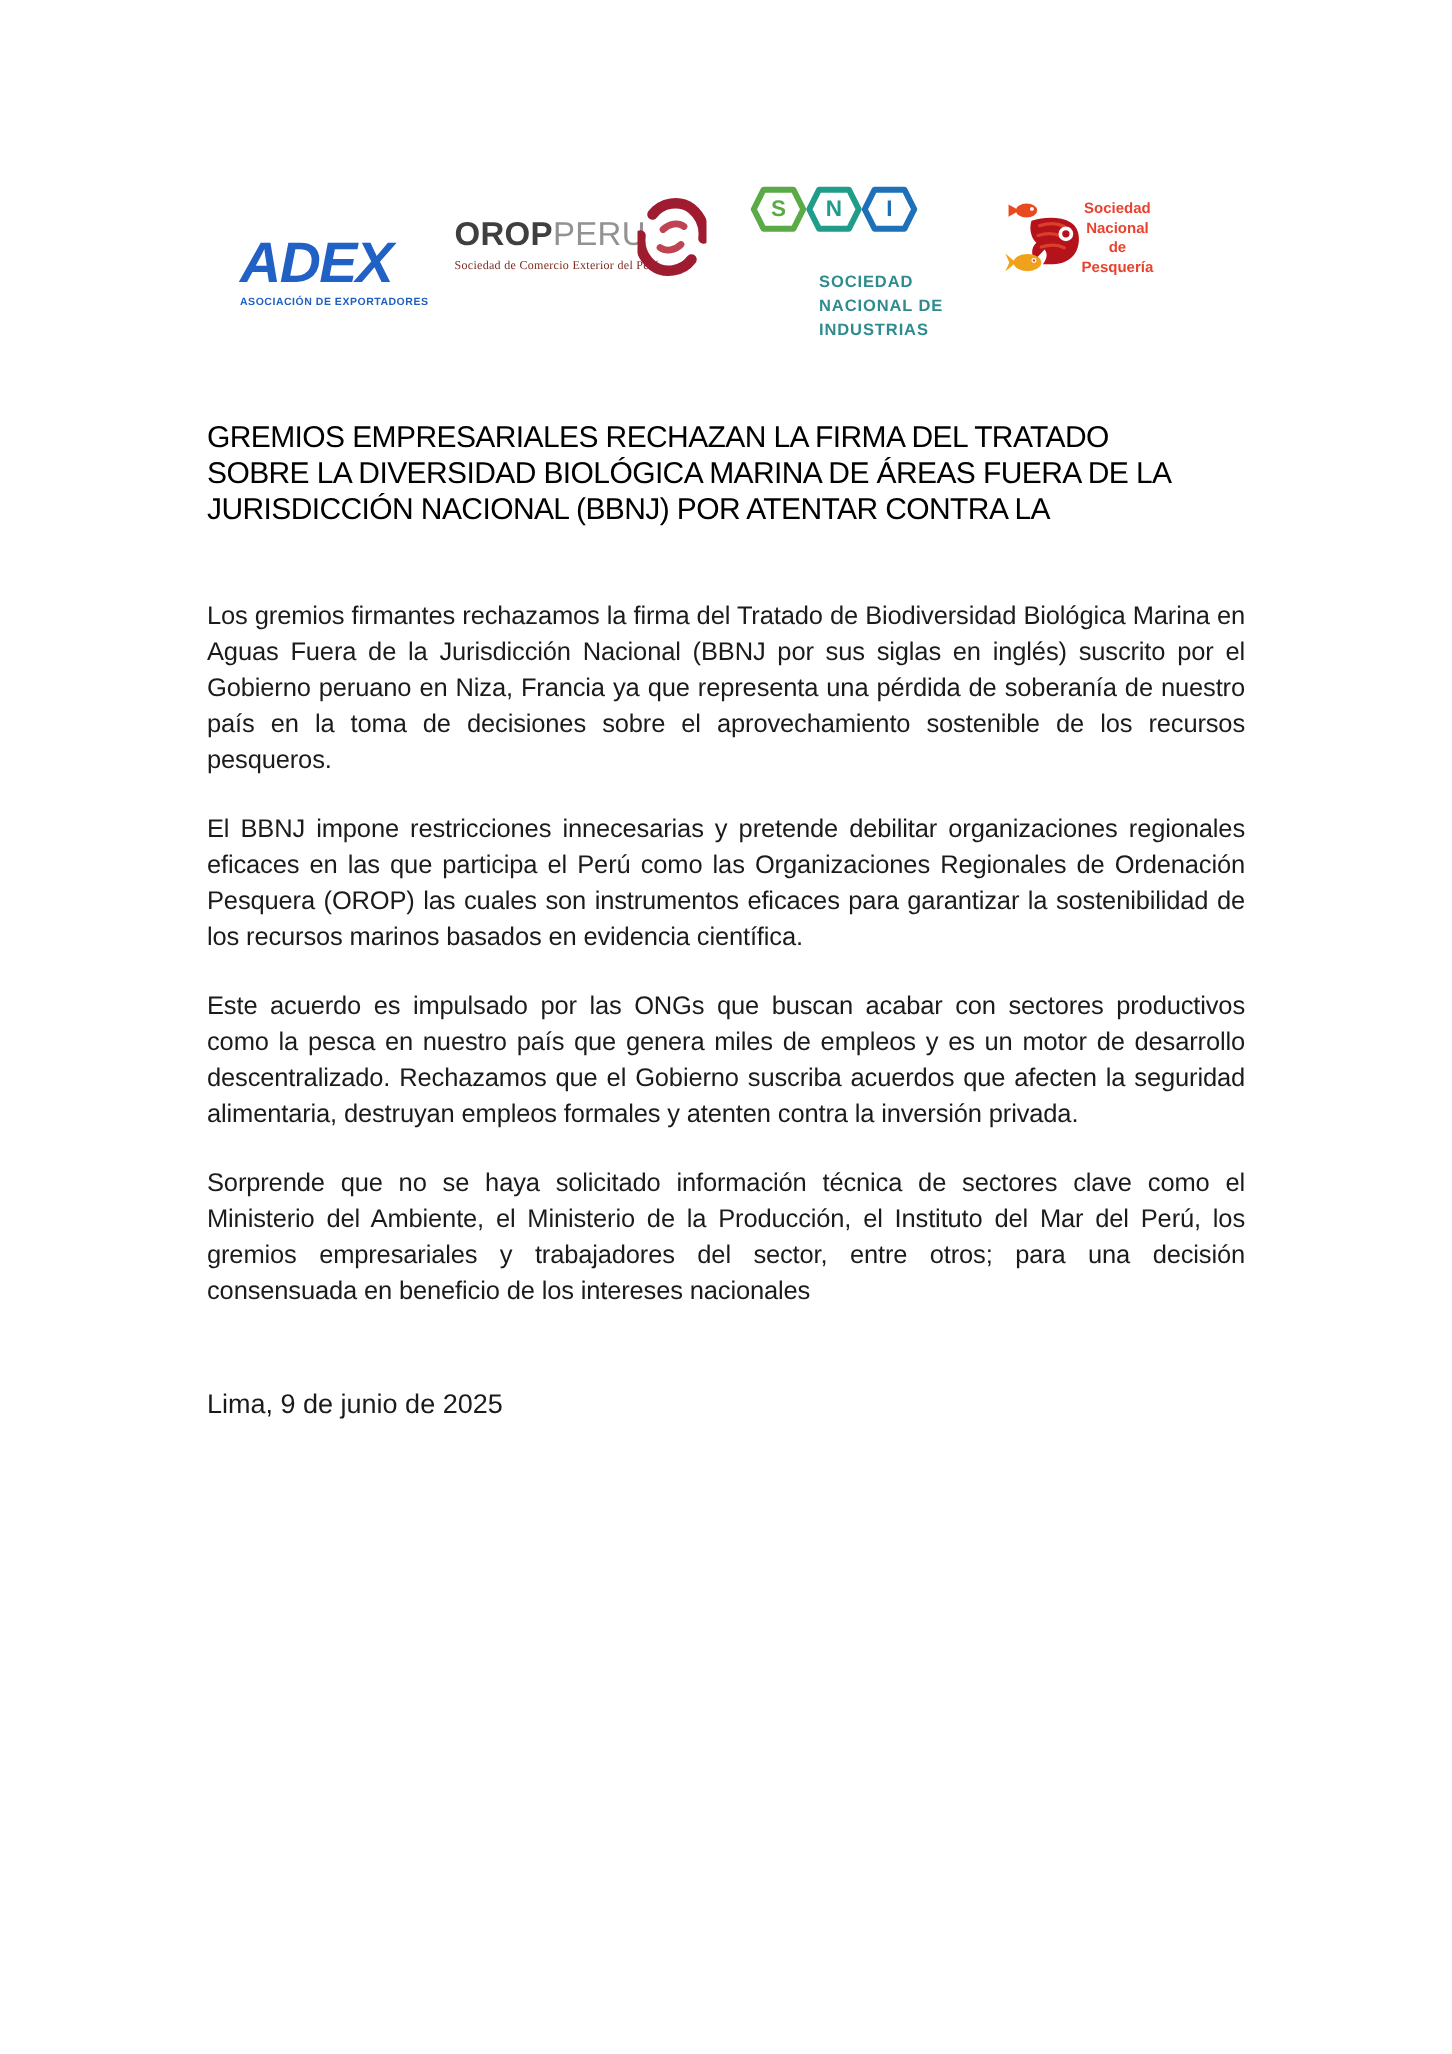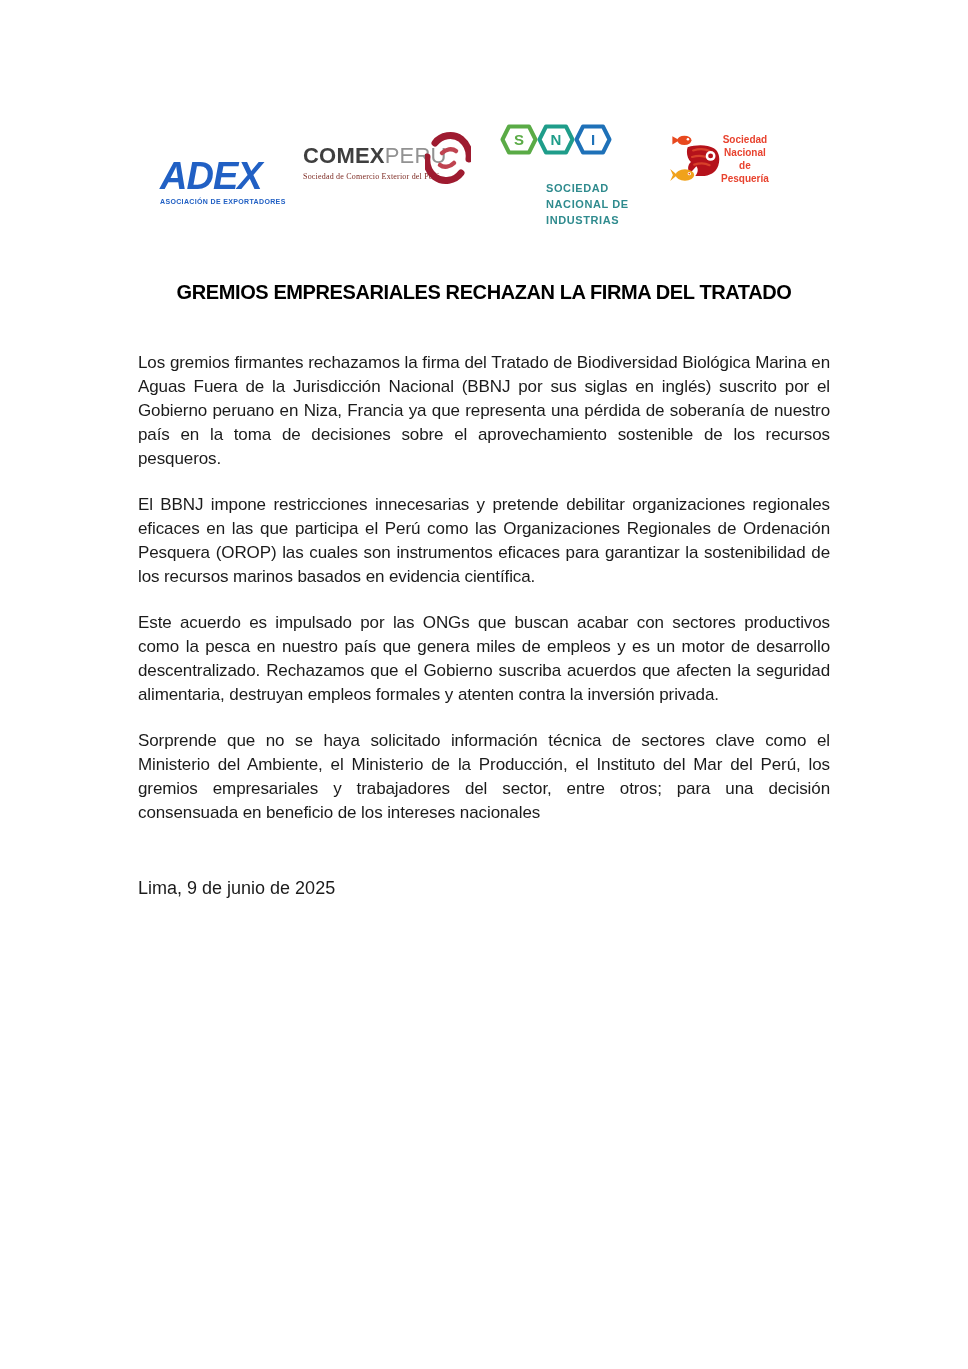--- a/index.html
+++ b/index.html
@@ -74,21 +74,21 @@
   .snp-fish{width:92px;height:82px;}
   .snp-tag{
     margin-top:3px;font-size:10px;font-weight:bold;text-align:center;
     color:var(--snp-text-red,#e8432f);line-height:13px;white-space:pre-line;
   }
   
   .content{
     position:absolute;left:138px;top:280px;width:692px;
   }
   .title{
-    font-size:20px;line-height:24px;font-weight:bold;text-align:center;
+    font-size:20px;line-height:24px;font-weight:normal;
     letter-spacing:-0.4px;margin-bottom:47px;color:#000;
   }
   .title-line{display:block;}
   .para{
     font-size:17px;line-height:24px;text-align:justify;
     letter-spacing:-0.1px;margin-bottom:22px;
   }
   .dateline{
     font-size:18px;line-height:24px;margin-top:51px;
   }
@@ -99,21 +99,21 @@
 <div class="page">
 
   <header>
 
     <div class="logo adex">
       <div class="adex-word">ADEX</div>
       <div class="adex-tag">ASOCIACIÓN DE EXPORTADORES</div>
     </div>
 
     <div class="logo comex">
-      <div class="comex-word"><span class="comex-bold">COMEX</span><span class="comex-light">PERU</span></div>
+      <div class="comex-word"><span class="comex-bold">OROP</span><span class="comex-light">PERU</span></div>
       <div class="comex-tag">Sociedad de Comercio Exterior del Perú</div>
       <svg class="comex-swirl" viewBox="0 0 46 58" aria-hidden="true">
         <path d="M10,16 C16,8 28,6 36,12 C42,17 45,24 44,32" fill="none" style="stroke:var(--comex-red,#9e1b30)" stroke-width="7" stroke-linecap="round"></path>
         <path d="M36,46 C30,54 18,56 10,50 C4,45 1,38 2,30" fill="none" style="stroke:var(--comex-red,#9e1b30)" stroke-width="7" stroke-linecap="round"></path>
         <path d="M17,26 C21,22 27,21 31,24" fill="none" style="stroke:var(--comex-red-light,#bf4350)" stroke-width="4.5" stroke-linecap="round"></path>
         <path d="M29,36 C25,40 19,41 15,38" fill="none" style="stroke:var(--comex-red-light,#bf4350)" stroke-width="4.5" stroke-linecap="round"></path>
       </svg>
     </div>
 
     <div class="logo sni">
@@ -163,20 +163,22 @@
       </svg>
       <div class="snp-tag">Sociedad Nacional
 de Pesquería</div>
     </div>
 
   </header>
 
   <main class="content">
     <h1 class="title">
       <span class="title-line">GREMIOS EMPRESARIALES RECHAZAN LA FIRMA DEL TRATADO</span>
+      <span class="title-line">SOBRE LA DIVERSIDAD BIOLÓGICA MARINA DE ÁREAS FUERA DE LA</span>
+      <span class="title-line">JURISDICCIÓN NACIONAL (BBNJ) POR ATENTAR CONTRA LA</span>
     </h1>
 
     <p class="para">Los gremios firmantes rechazamos la firma del Tratado de Biodiversidad Biológica Marina en Aguas Fuera de la Jurisdicción Nacional (BBNJ por sus siglas en inglés) suscrito por el Gobierno peruano en Niza, Francia ya que representa una pérdida de soberanía de nuestro país en la toma de decisiones sobre el aprovechamiento sostenible de los recursos pesqueros.</p>
     <p class="para">El BBNJ impone restricciones innecesarias y pretende debilitar organizaciones regionales eficaces en las que participa el Perú como las Organizaciones Regionales de Ordenación Pesquera (OROP) las cuales son instrumentos eficaces para garantizar la sostenibilidad de los recursos marinos basados en evidencia científica.</p>
     <p class="para">Este acuerdo es impulsado por las ONGs que buscan acabar con sectores productivos como la pesca en nuestro país que genera miles de empleos y es un motor de desarrollo descentralizado. Rechazamos que el Gobierno suscriba acuerdos que afecten la seguridad alimentaria, destruyan empleos formales y atenten contra la inversión privada.</p>
     <p class="para">Sorprende que no se haya solicitado información técnica de sectores clave como el Ministerio del Ambiente, el Ministerio de la Producción, el Instituto del Mar del Perú, los gremios empresariales y trabajadores del sector, entre otros; para una decisión consensuada en beneficio de los intereses nacionales</p>
 
     <p class="dateline">Lima, 9 de junio de 2025</p>
   </main>
 

